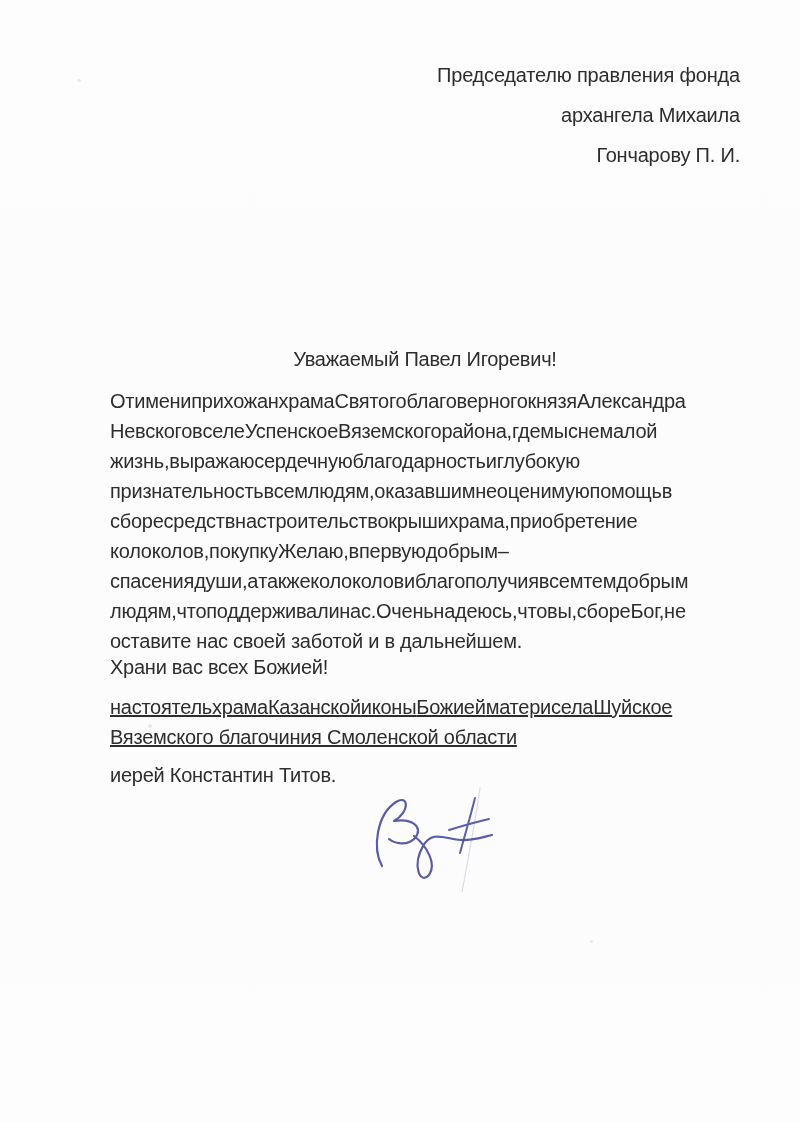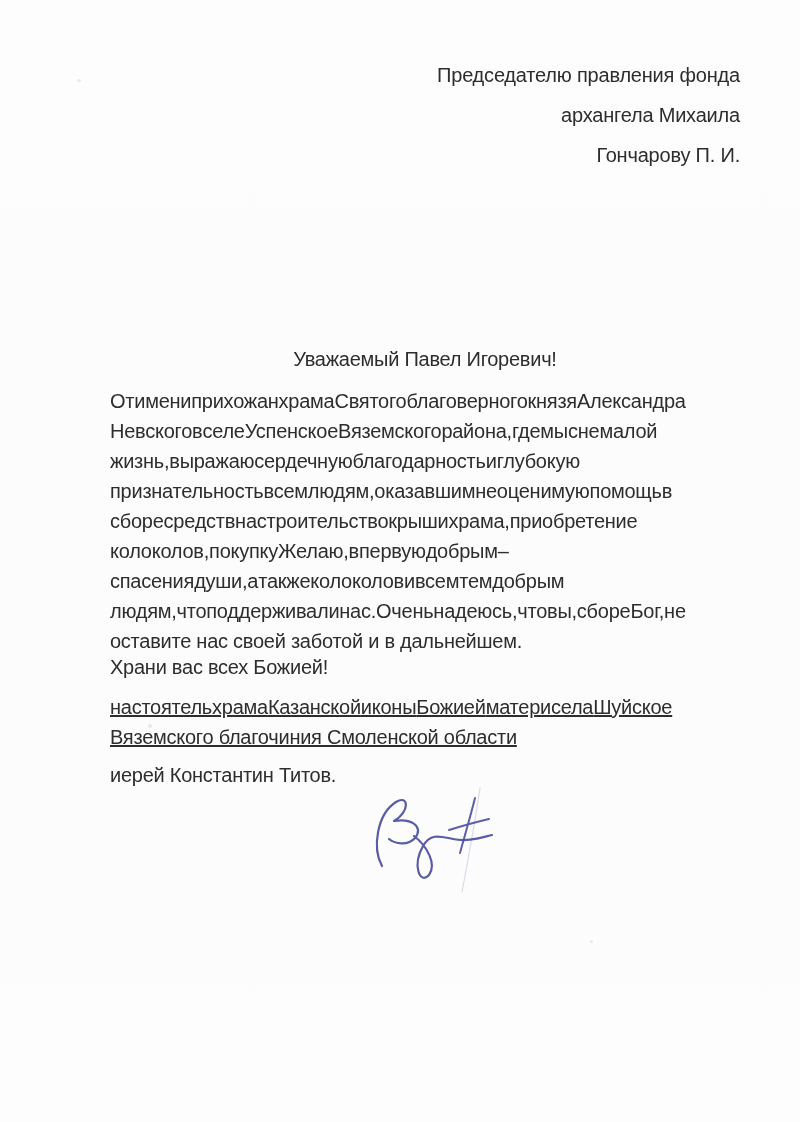--- a/index.html
+++ b/index.html
@@ -131,20 +131,21 @@
           <span>добрым</span>
           <span>–</span>
         </div>
       <div class="jline flexline">
           <span>спасения</span>
           <span>души,</span>
           <span>а</span>
           <span>также</span>
           <span>колоколов</span>
           <span>и</span>
+          <span>благополучия</span>
           <span>всем</span>
           <span>тем</span>
           <span>добрым</span>
         </div>
       <div class="jline flexline">
           <span>людям,</span>
           <span>что</span>
           <span>поддерживали</span>
           <span>нас.</span>
           <span>Очень</span>

